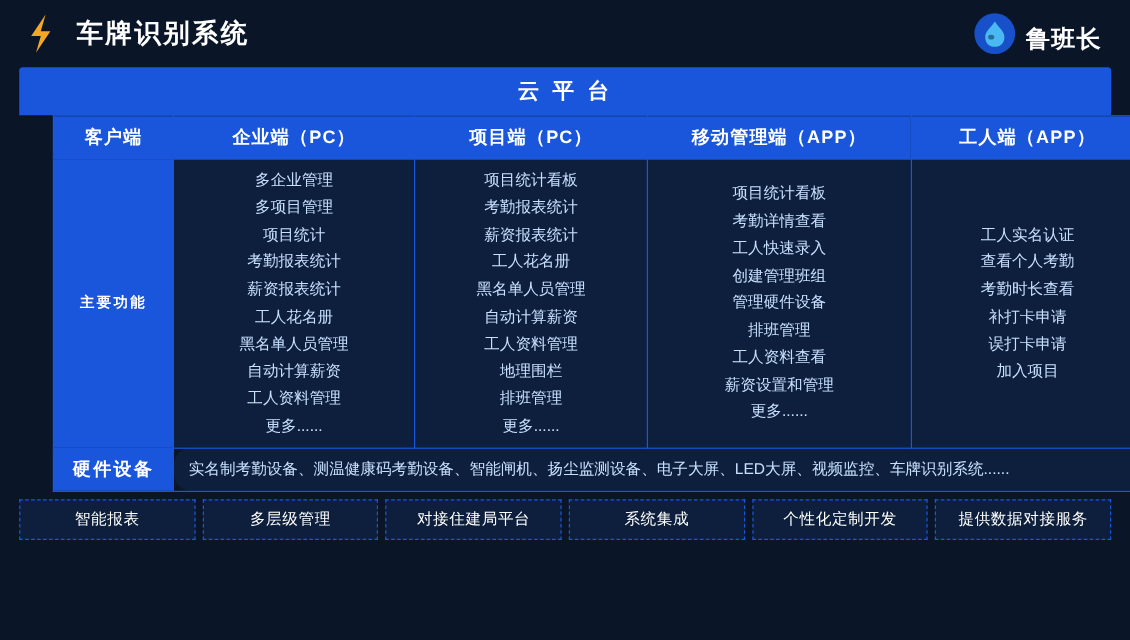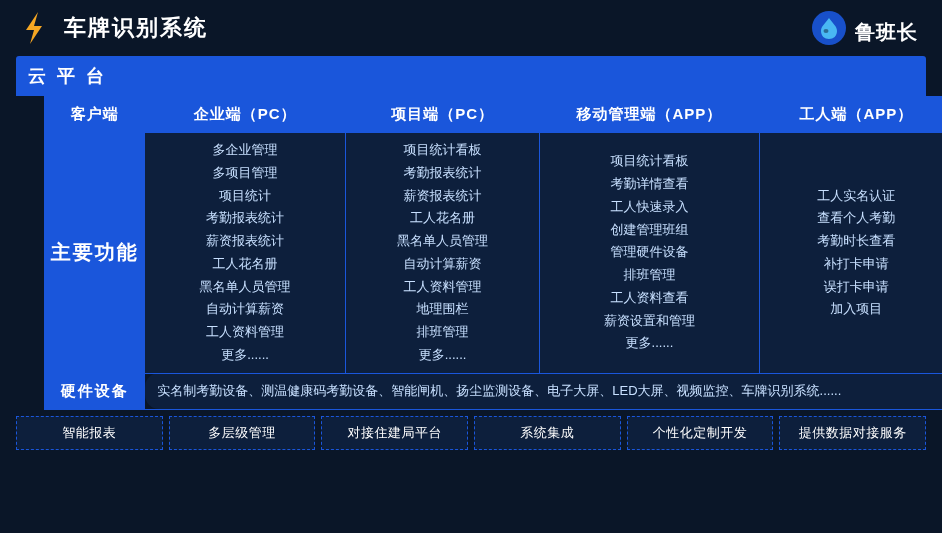--- a/index.html
+++ b/index.html
@@ -53,20 +53,21 @@
     }
 
     
     .main {
       padding: 0 16px 8px 16px;
     }
 
     
     .cloud-bar {
       background: #1a56db;
+      text-align: center;
       padding: 8px 12px;
       font-size: 18px;
       font-weight: bold;
       color: #ffffff;
       border-radius: 3px 3px 0 0;
       letter-spacing: 3px;
     }
 
     
     .grid-table {
@@ -89,21 +90,21 @@
       font-weight: bold;
       text-align: center;
       padding: 8px 4px;
       letter-spacing: 1px;
     }
 
     
     .row-label {
       background: #1a56db;
       color: #ffffff;
-      font-size: 20px;
+      font-size: 12px;
       font-weight: bold;
       text-align: center;
       padding: 8px 4px;
       vertical-align: middle;
       letter-spacing: 2px;
     }
 
     
     .content-cell {
       background: #0d1f3c;

